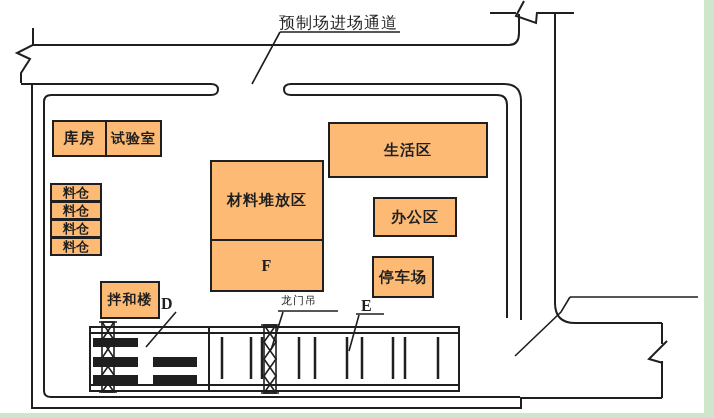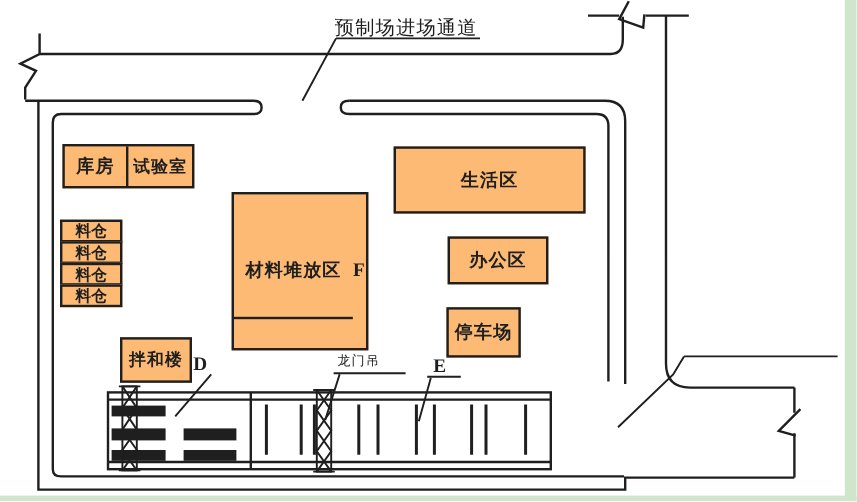--- a/index.html
+++ b/index.html
@@ -15,21 +15,21 @@
   svg .thin{stroke:var(--line);fill:none;stroke-width:1.6;}
   svg .tick{stroke:var(--line);fill:none;stroke-width:2.5;}
   svg .bar{fill:var(--line);stroke:none;}
   .box{
     position:absolute;box-sizing:border-box;border:2px solid var(--line);background:#fdba74;
     display:flex;align-items:center;justify-content:center;
     font-weight:bold;font-size:15px;letter-spacing:1px;white-space:nowrap;
   }
   .split{display:flex;padding:0;}
   .cell{display:flex;align-items:center;justify-content:center;height:100%;box-sizing:border-box;}
-  .vsplit{flex-direction:row;}
+  .vsplit{flex-direction:column;margin-left:17px;}
   .cn-label{
     position:absolute;font-weight:normal;font-size:16px;letter-spacing:1px;white-space:nowrap;
   }
   .letter{
     position:absolute;font-family:"Liberation Serif","DejaVu Serif",serif;
     font-weight:600;font-size:16px;
   }
   .silo{font-size:13px;letter-spacing:0;}
   .edge{position:absolute;background:var(--edge);}
 </style>

